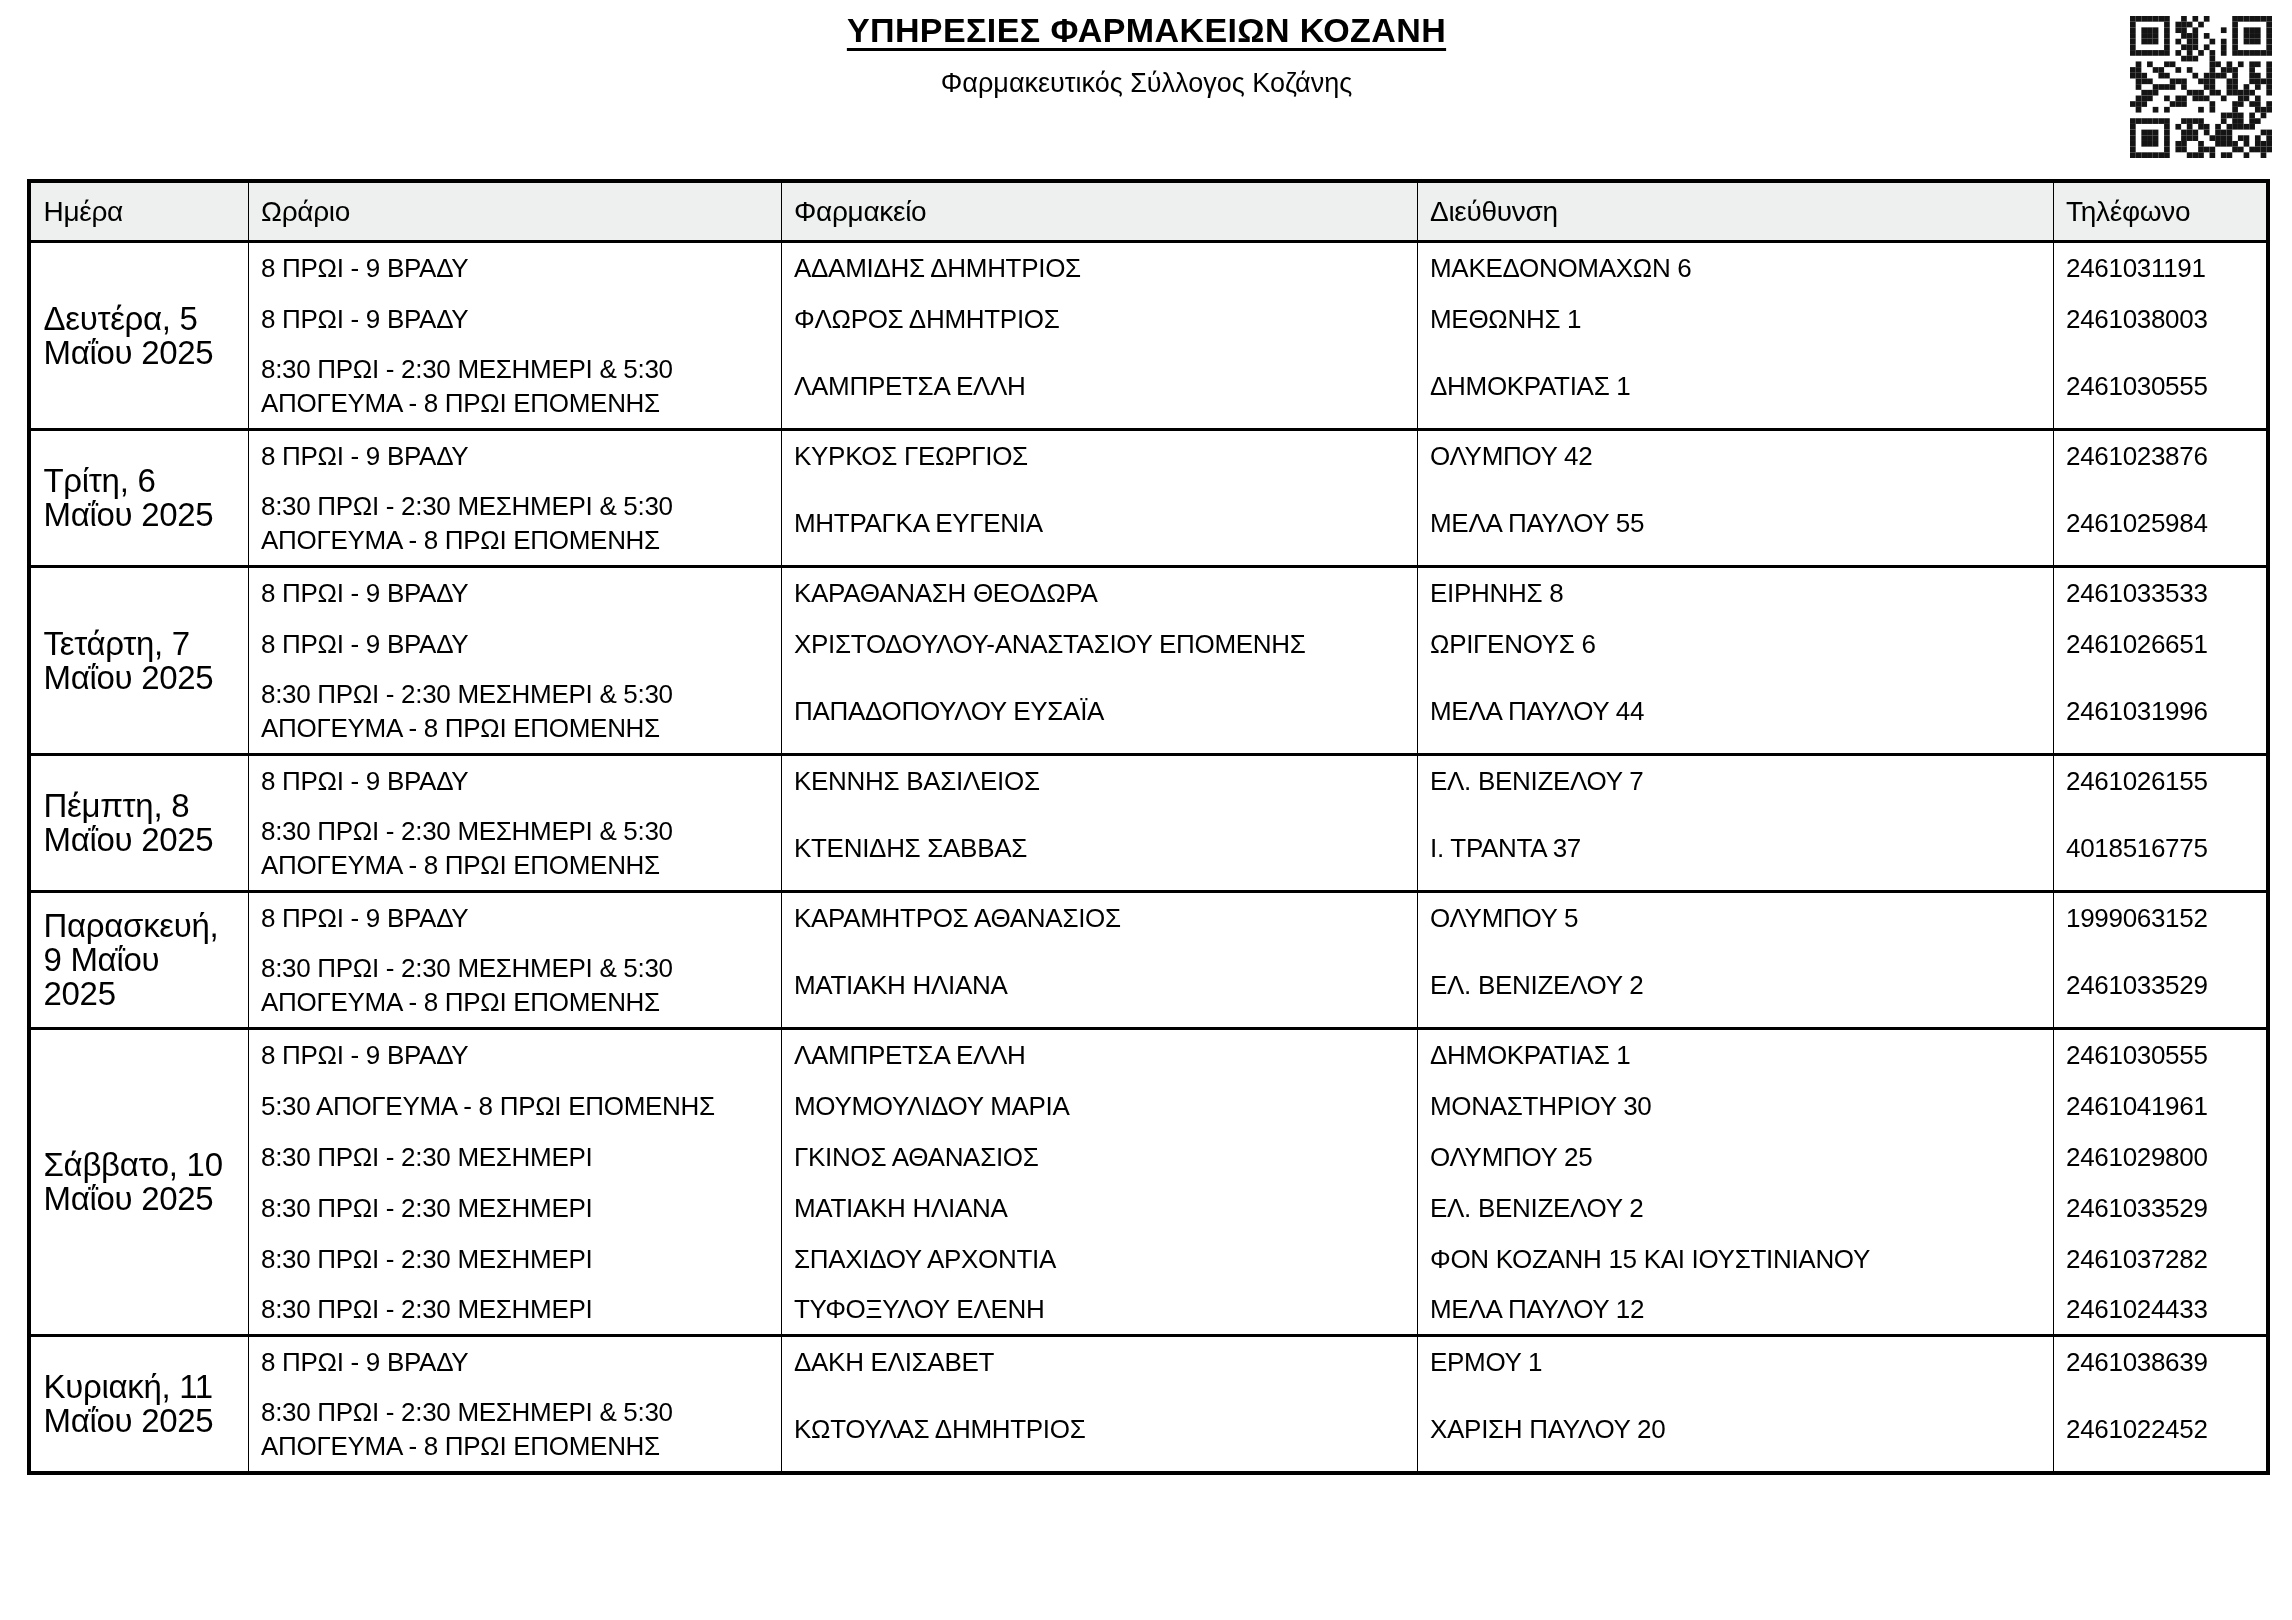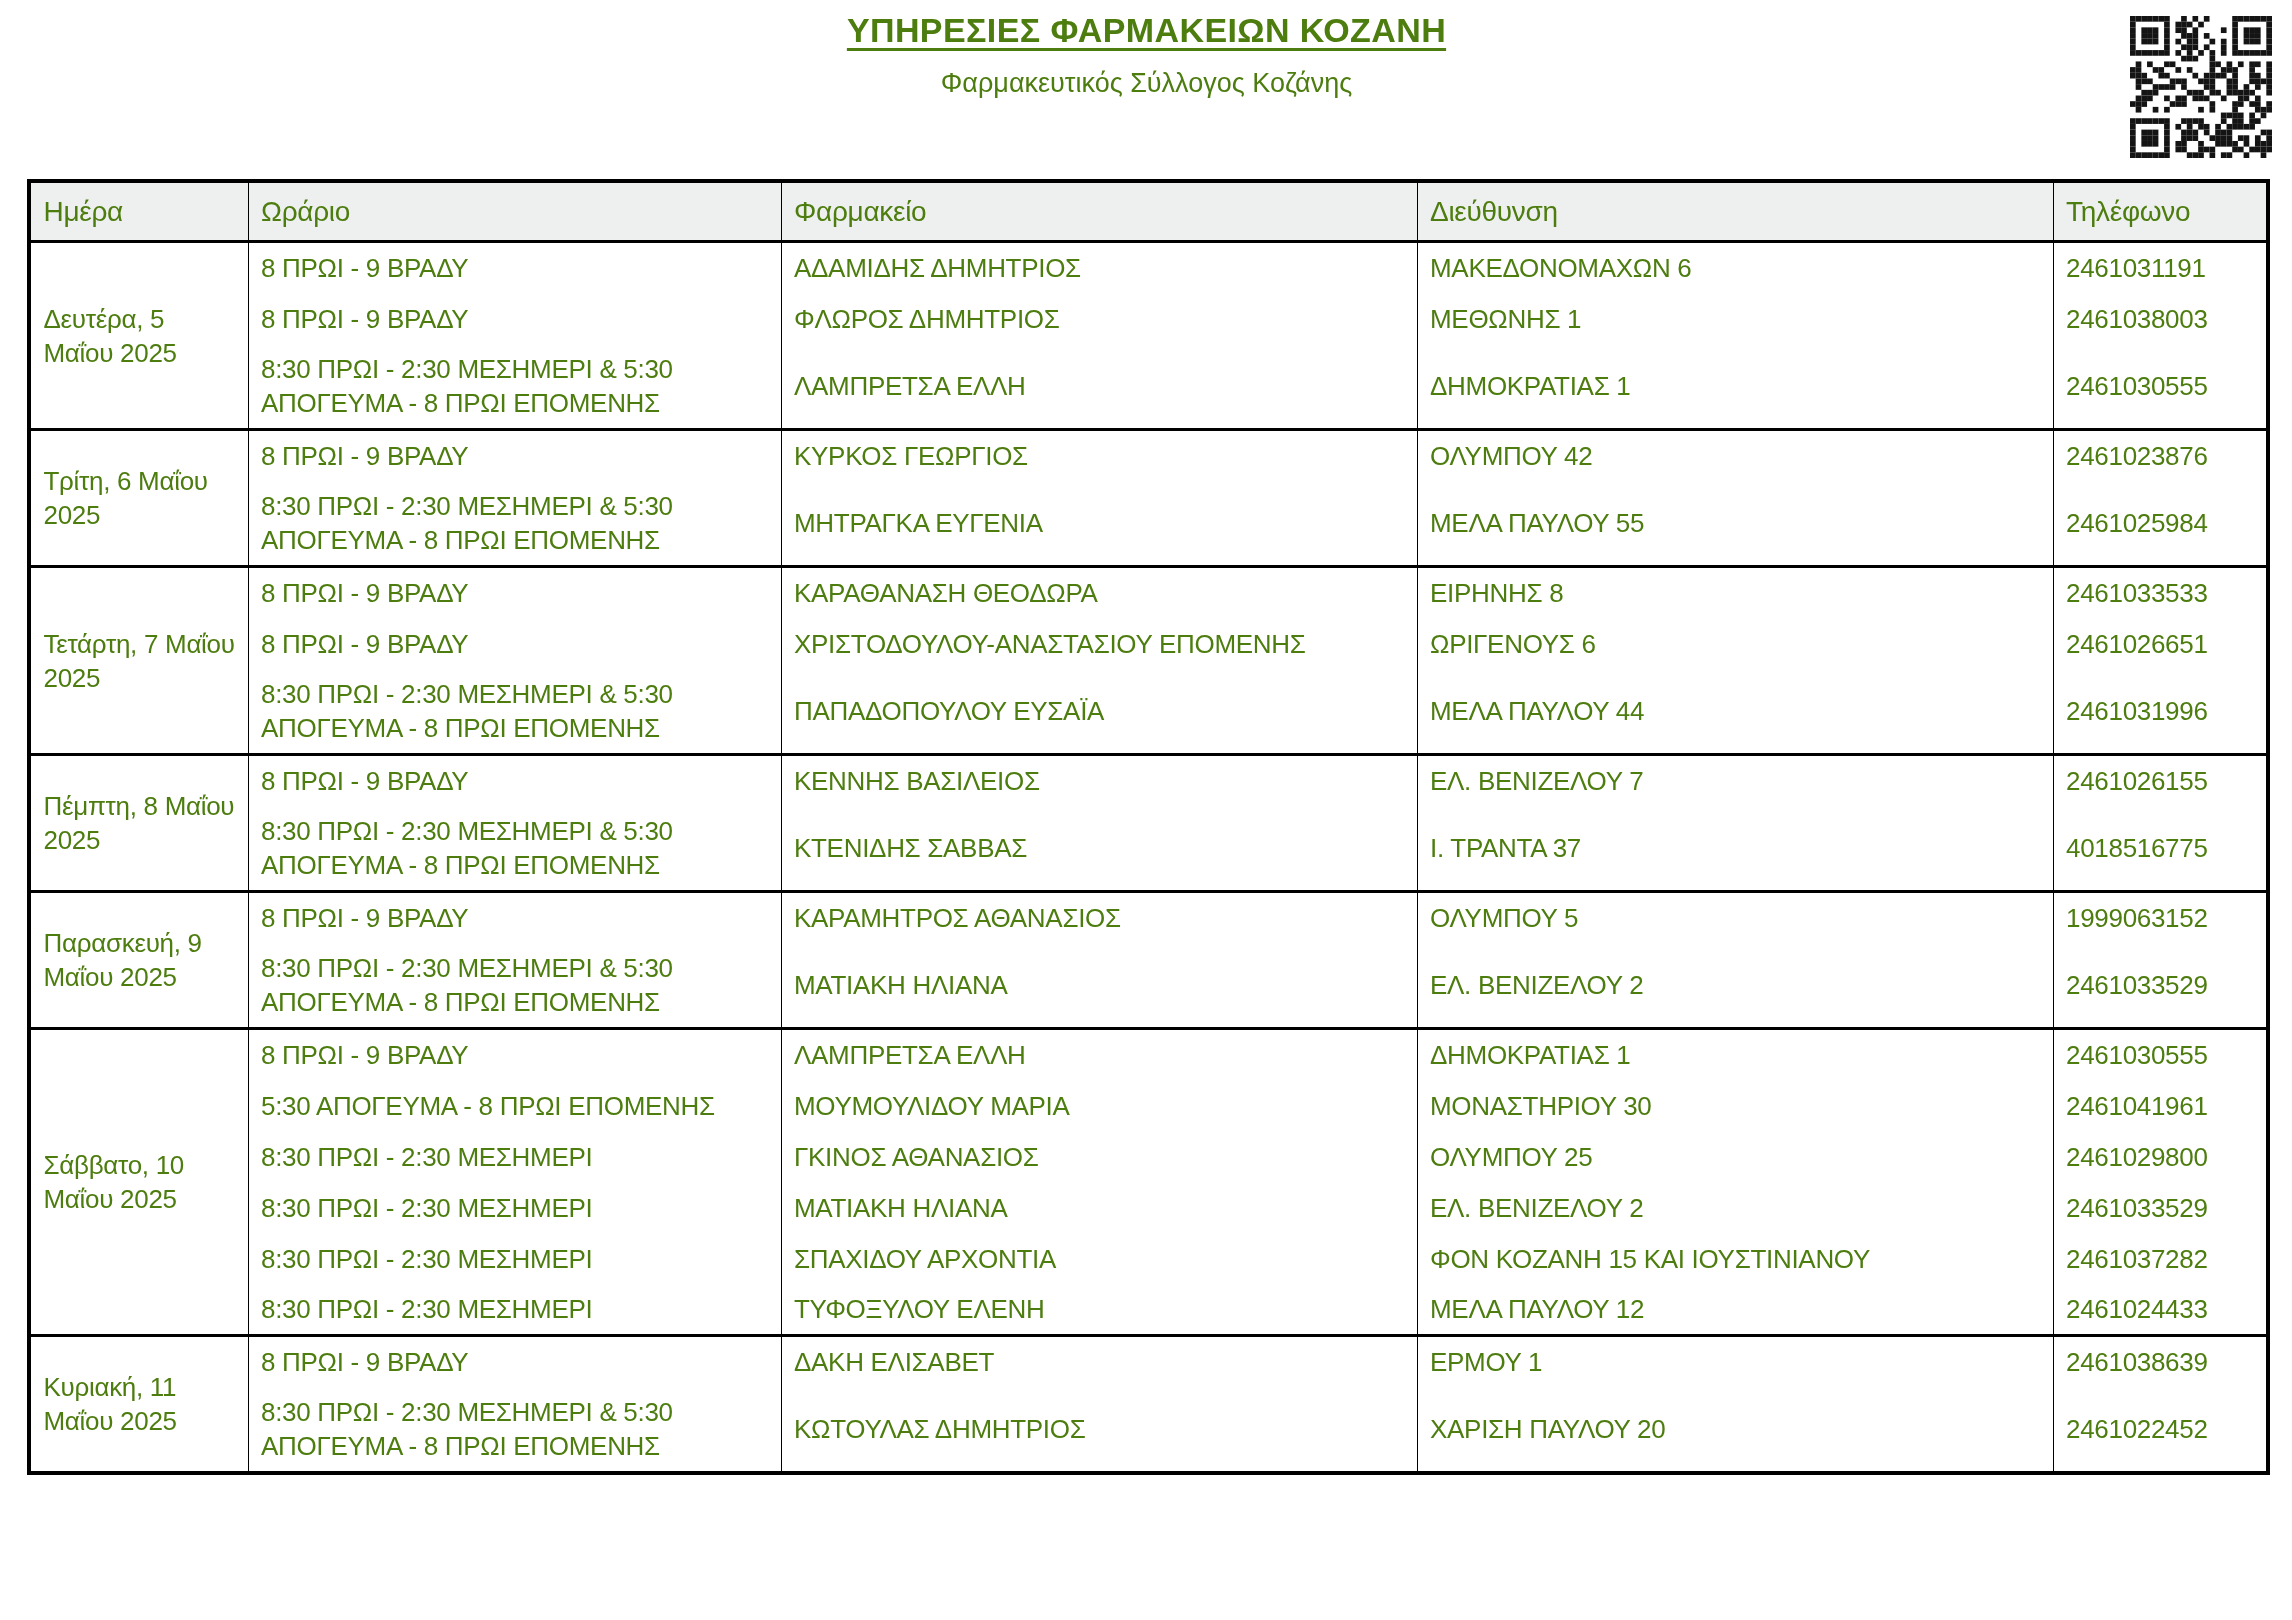--- a/index.html
+++ b/index.html
@@ -2,21 +2,21 @@
 <html lang="el" style="font-size:14.3px"><head>
 <meta charset="utf-8">
 <style>
   html, body { margin: 0; padding: 0; background: #ffffff; }
   #page {
     position: relative;
     width: 2293px;
     height: 1620px;
     background: #ffffff;
     font-family: "Liberation Sans", sans-serif;
-    color: #4d7c0f;
+    color: #000000;
     overflow: hidden;
   }
 
   
   .doc-header {
     position: absolute;
     top: 10.7px;
     left: 0;
     width: 100%;
     text-align: center;
@@ -73,21 +73,21 @@
   }
   td {
     font-size: 26px;
     line-height: 34px;
     padding: 8px 12.5px;
     letter-spacing: -0.3px;
     word-wrap: break-word;
   }
   tbody tr { height: 51px; }
   tr.group-first td { border-top: 3.6px solid #000000; }
-  td.day-cell { font-size: 26px; }
+  td.day-cell { font-size: 33px; }
 </style>
 </head>
 <body>
 
 <div id="page">
 
   <div class="doc-header">
     <div class="doc-title">ΥΠΗΡΕΣΙΕΣ ΦΑΡΜΑΚΕΙΩΝ ΚΟΖΑΝΗ</div>
     <div class="doc-subtitle">Φαρμακευτικός Σύλλογος Κοζάνης</div>
   </div>

